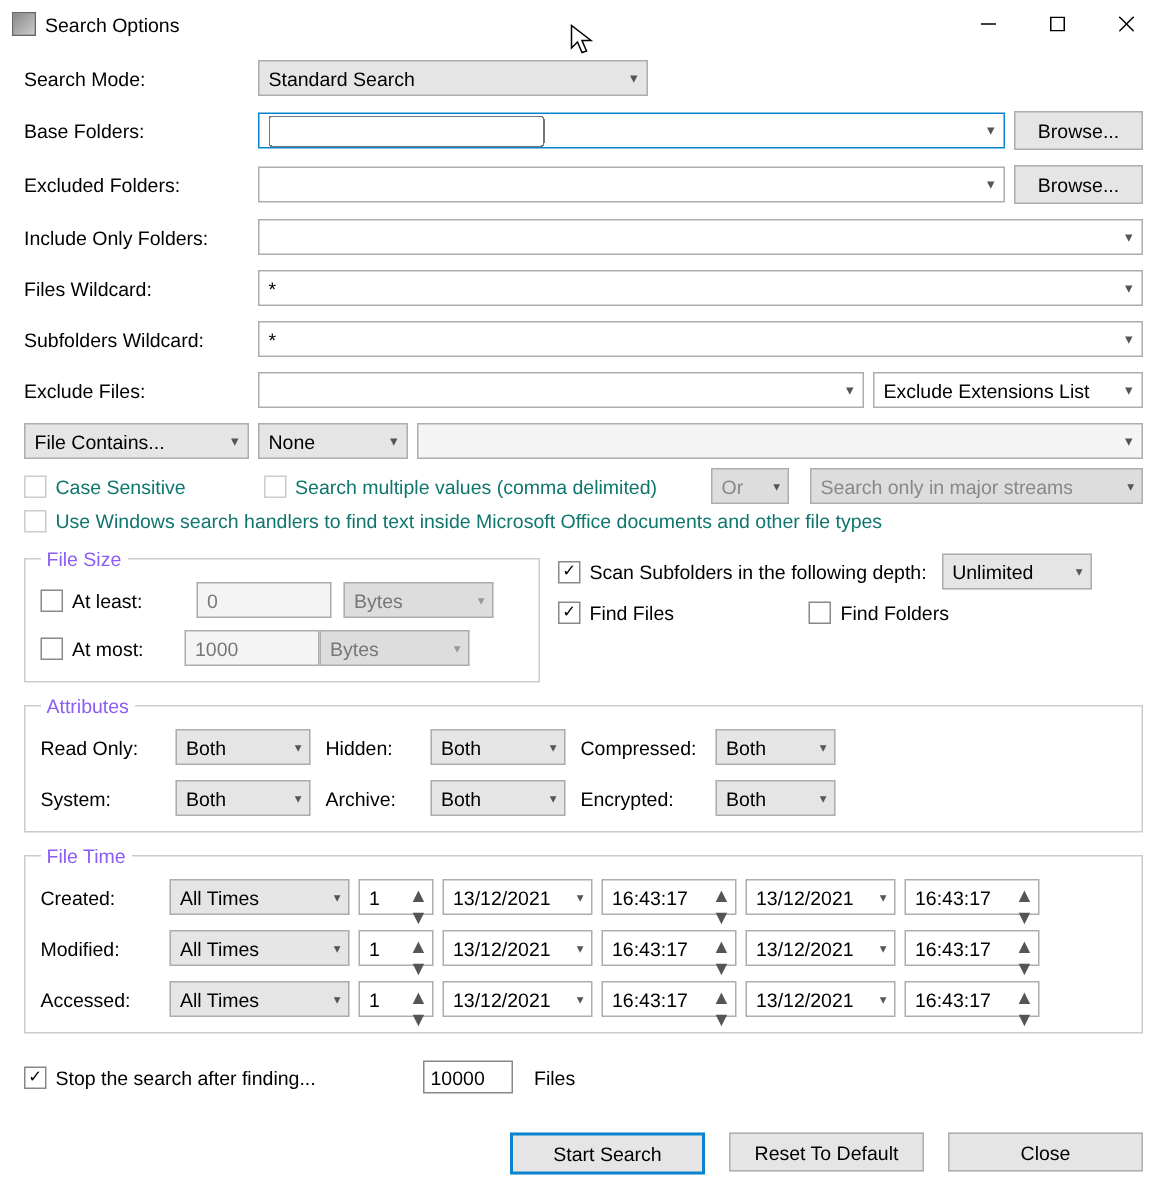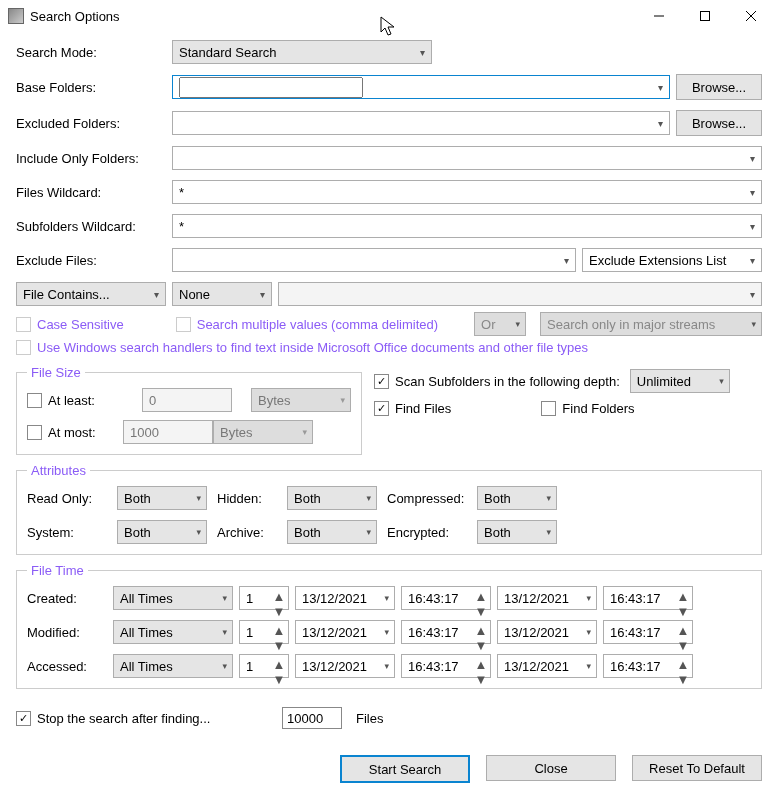--- a/index.html
+++ b/index.html
@@ -16,21 +16,21 @@
   .combo, .txt { height:24px; border:1px solid #adadad; background:#fff; padding:2px 22px 2px 6px; position:relative; display:flex; align-items:center; }
   .combo { background:#e5e5e5; }
   .combo.white { background:#fff; }
   .combo .chev, .txt .chev { position:absolute; right:6px; top:50%; transform:translateY(-50%); font-size:10px; color:#555; }
   .focused { border:1px solid #0a84d0 !important; background:#fff !important; }
   .btn { height:24px; border:1px solid #adadad; background:#e5e5e5; padding:12px 10px; display:flex; align-items:center; justify-content:center; min-width:80px; cursor:default; }
   .btn.primary { border:2px solid #0a84d0; }
   .chk { display:flex; align-items:center; gap:6px; }
   .chkbox { width:15px; height:15px; border:1px solid #888; background:#fff; display:flex; align-items:center; justify-content:center; font-size:11px; line-height:1; }
   .chkbox.gray { border-color:#ccc; }
-  .chk .chklabel.gray { color:#8b5cf6; }
+  .chk .chklabel.gray { color:#0f766e; }
   fieldset { border:1px solid #ccc; margin:8px 0 0 0; padding:8px 10px 10px 10px; }
   legend { padding:0 4px; color:#8b5cf6; }
   .smallcombo { height:24px; border:1px solid #adadad; background:#e5e5e5; padding:2px 20px 2px 6px; position:relative; display:flex; align-items:center; min-width:70px; }
   .smallcombo .chev { position:absolute; right:5px; font-size:9px; color:#555; }
   .spin { height:24px; border:1px solid #adadad; background:#fff; padding:2px 18px 2px 6px; position:relative; display:flex; align-items:center; }
   .spin .ud { position:absolute; right:2px; top:2px; bottom:2px; width:14px; display:flex; flex-direction:column; font-size:6px; color:#555; align-items:center; justify-content:space-around; }
   .numinput { width:90px; height:24px; border:1px solid #adadad; background:#f4f4f4; padding:2px 6px; color:#777; display:flex; align-items:center; }
   .unitcombo { width:100px; height:24px; border:1px solid #adadad; background:#ddd; color:#777; padding:2px 20px 2px 6px; position:relative; display:flex; align-items:center; }
   .unitcombo .chev { position:absolute; right:5px; font-size:9px; color:#999; }
   .footer { display:flex; justify-content:flex-end; gap:16px; margin-top:26px; }
@@ -173,21 +173,21 @@
   <div class="row" style="margin-bottom:2px">
     <div class="chk">
         <div class="chkbox gray"></div>
         <span class="chklabel gray">Use Windows search handlers to find text inside Microsoft Office documents and other file types</span>
       </div>
   </div>
 
   <div style="display:flex; gap:12px; align-items:flex-start;">
     <fieldset style="flex:0 0 344px">
       <legend>File Size</legend>
-      <div class="row" style="margin-bottom:8px;gap:19px">
+      <div class="row" style="margin-bottom:8px;gap:8px">
         <div class="chk" style="width:96px">
             <div class="chkbox"></div>
             <span>At least:</span>
           </div>
         <div class="numinput">
             <span>0</span>
           </div>
         <div class="unitcombo">
             <span>Bytes</span>
             <span class="chev">▾</span>
@@ -386,20 +386,20 @@
       </div>
     <input class="textbox" value="10000" style="">
     <span style="margin-left:8px">Files</span>
   </div>
 
   <div class="footer">
     <div class="btn primary">
         <span>Start Search</span>
       </div>
     <div class="btn">
+        <span>Reset To Default</span>
+      </div>
+    <div class="btn">
         <span>Close</span>
       </div>
-    <div class="btn">
-        <span>Reset To Default</span>
-      </div>
   </div>
 
 </div>
 
 </body></html>

